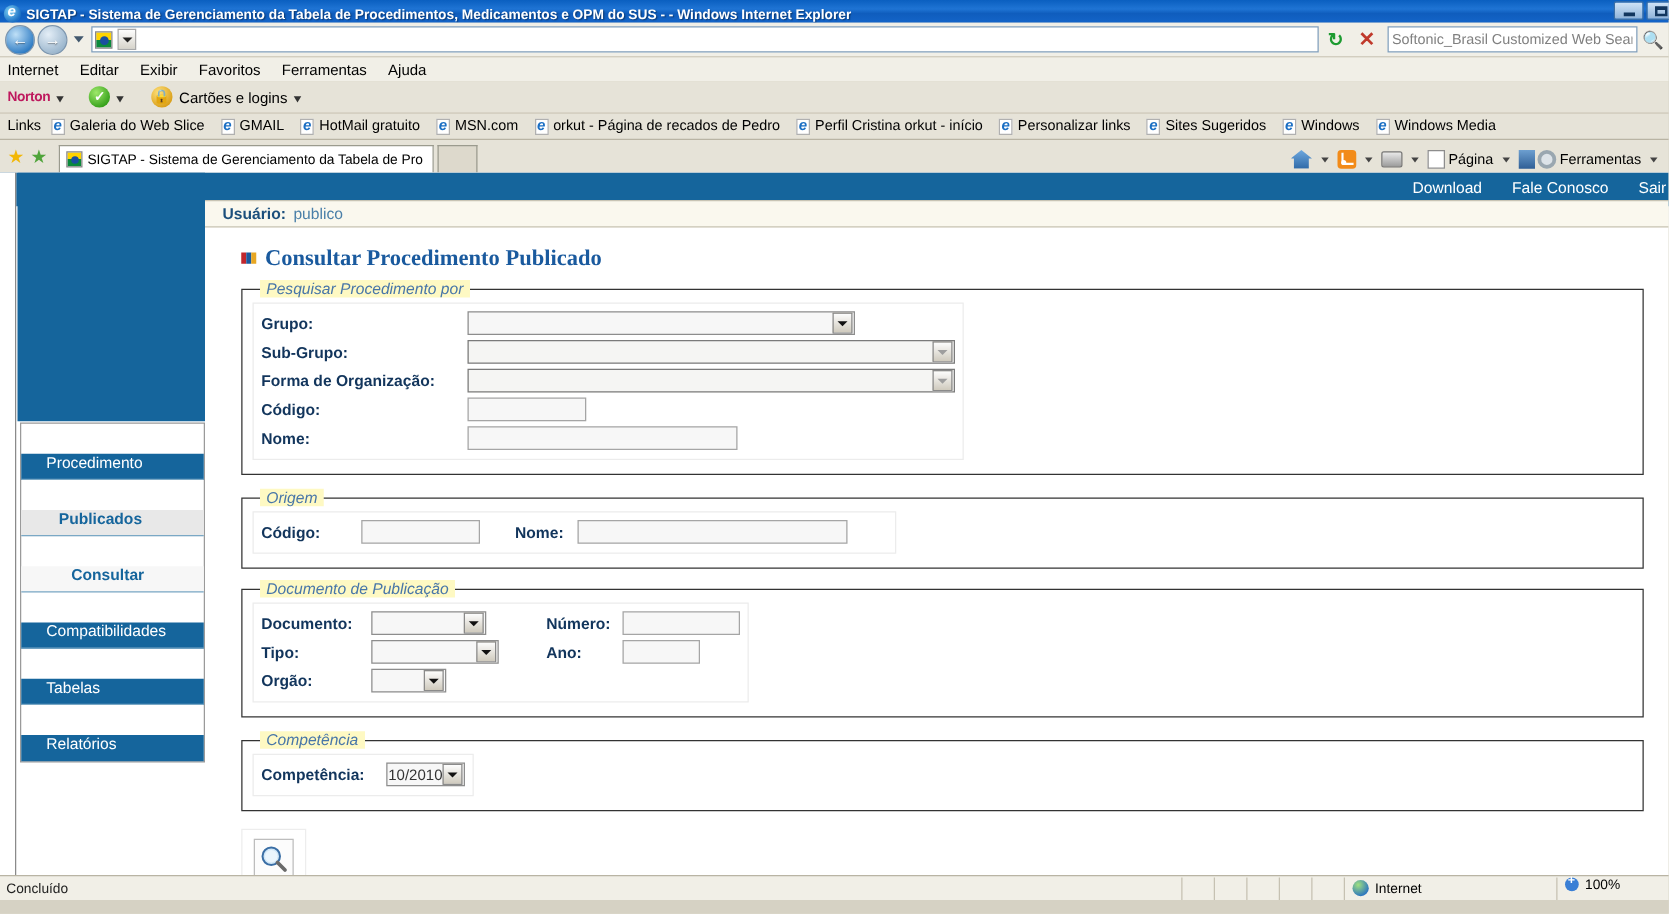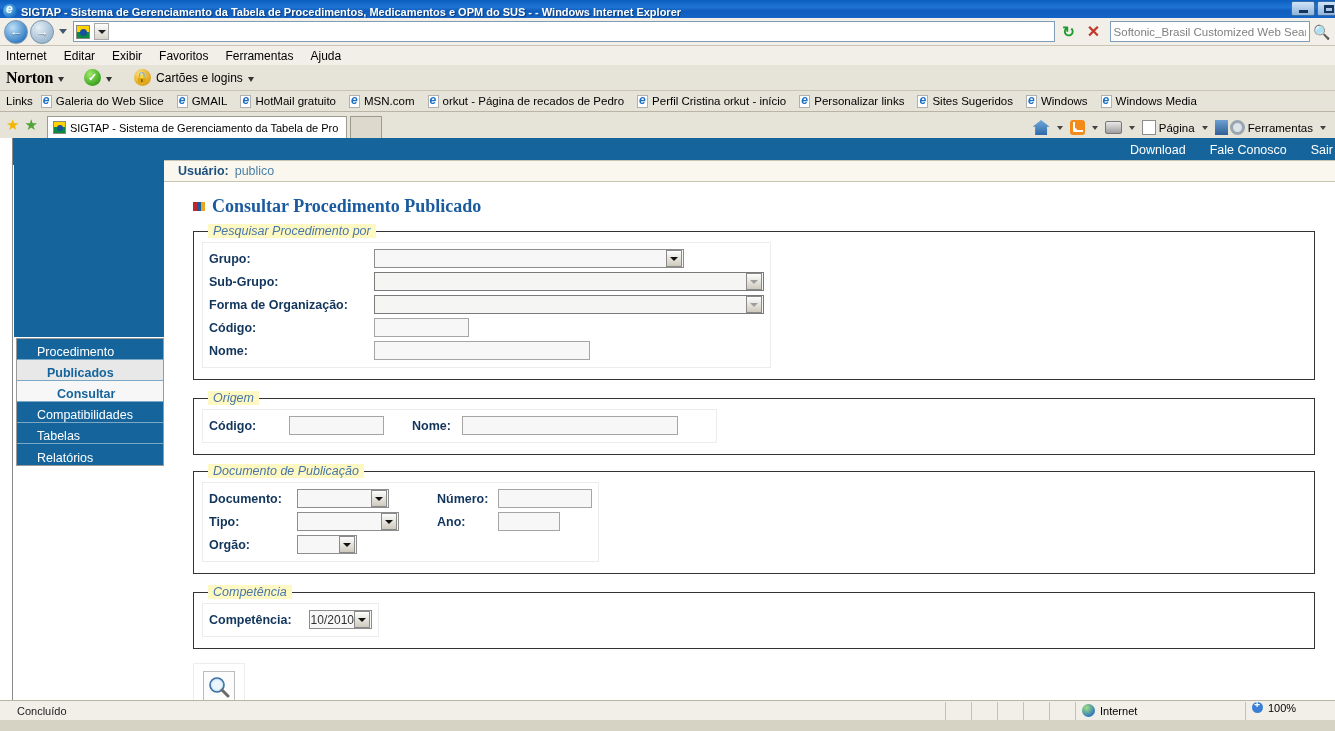--- a/index.html
+++ b/index.html
@@ -82,21 +82,21 @@
     width: 200px; height: 21px; background:#fff; border:1px solid #7f9db9;
     display:flex;align-items:center;padding:0 3px;margin-left:5px; flex:0 0 auto;
   }
   #searchbox .ph { font-size: 11.5px; color: #808080; white-space:nowrap; overflow:hidden; }
   .searchglass { margin-left:4px; font-size:14px; color:#2f6fb5; flex:0 0 auto; }
 
   
   #menubar { height: 19px; background:#f1efe7; display:flex; align-items:center; padding-left: 6px; gap: 17px; font-size:12px; color:#000;}
   
   #nortonbar { height: 26px; background:#e6e3d8; display:flex; align-items:center; padding-left:6px; border-bottom:1px solid #c9c4b4;}
-  #nortonbar .norton-logo { font-size:16px; font-weight:bold; color:#000000; letter-spacing:-0.3px;font-family:Liberation Serif, serif; }
+  #nortonbar .norton-logo { font-size:11px; font-weight:bold; color:#be185d; letter-spacing:-0.3px; }
   #nortonbar .mini-caret { width:0;height:0;border-left:3.5px solid transparent;border-right:3.5px solid transparent;border-top:5px solid #333; margin:3px 0 0 5px;}
   .green-check { width:17px;height:17px;border-radius:50%;background:radial-gradient(circle at 35% 30%,#9ee86a,#2f9c16 80%); color:#fff;font-size:11px;display:flex;align-items:center;justify-content:center;margin-left:20px;font-weight:bold;}
   .lock-ico { width:17px;height:17px;border-radius:50%;background:radial-gradient(circle at 35% 30%,#ffe07a,#d79b12 80%); display:flex;align-items:center;justify-content:center;margin-left:22px;font-size:11px;color:#5c3c00;}
   #nortonbar .cards-label { margin-left:5px; font-size:12px; }
 
   
   #linksbar { height:21px; background:#e6e3d8; display:flex; align-items:center; padding-left:6px; font-size:11.5px; border-bottom:1px solid #b9b4a4;}
   #linksbar .lk { display:flex; align-items:center; margin-right:13px; white-space:nowrap;}
   .e-ico {
     width:11px;height:13px;margin-right:4px;background:#fff;border:1px solid #b0b0b0;position:relative;flex:0 0 auto;
@@ -130,21 +130,21 @@
   .blue-ico{width:13px;height:15px;background:linear-gradient(to bottom,#6d9fd0,#2f5f96);}
 
   
   #page { position:relative; height: 562px; background:#fff; overflow:hidden; }
   #page-topblue { position:absolute; left:0; top:0; width:100%; height:27px; background:#15659c; }
   #topbar-links { position:absolute; right:0; top:5px; display:flex; gap:24px; color:#fff; font-size:12.5px; padding-right:2px; }
   #left-strip { position:absolute; left:0; top:0; width:13px; height:100%; background:#fff; border-right:1px solid #8a8a8a;}
   #left-strip2 { position:absolute; left:14px; top:0; width:150px; height:199px; background:#15659c; }
 
   #menu-box { position:absolute; left:16px; top:200px; width:148px; border:1px solid #9a9a9a; }
-  .menu-item { height:21px; display:flex; align-items:flex-end; font-size:12.5px; border-bottom:1px solid #7aa8c5; }
+  .menu-item { height:21px; display:flex; align-items:flex-start; font-size:12.5px; border-bottom:1px solid #7aa8c5;margin-top:24px; }
   .menu-item.lvl0 { background:#15659c; color:#fff; padding-left:20px; }
   .menu-item.lvl1 { background:#e8e8e8; color:#15659c; font-weight:bold; padding-left:30px; }
   .menu-item.lvl2 { background:#f7f7f7; color:#15659c; font-weight:bold; padding-left:40px; }
   .menu-item:last-child { border-bottom:none; }
 
   #content { position:absolute; left:164px; top:0; right:0; bottom:0; }
   #userbar { margin-top:22px; height:22px; background:#faf8ee; border:1px solid #c8c4b4; border-left:none; border-right:none; display:flex;align-items:center; padding-left:14px; }
   #userbar .ulabel { font-weight:bold; color:#1c4f7c; font-size:12.5px; }
   #userbar .uval { color:#4a7fa8; font-size:12.5px; margin-left:6px; }
 
@@ -182,21 +182,21 @@
   .sel.disabled .arrow i { border-top-color:#9e9e9e; }
   .sel .selval { flex:1 1 auto; font-size:12px; color:#333; padding-left:4px; white-space:nowrap;}
 
   .txt { height:19px; background:#f7f7f7; border:1px solid #a5a5a5; display:inline-block; vertical-align:middle; }
 
   #search-btn-wrap { margin: 14px 0 0 29px; width:52px; height:48px; border:1px solid #ededed; display:flex; align-items:center; justify-content:center;}
   #search-btn { width:32px;height:32px; border:1px solid #bdbdbd; background:#fcfcfc; display:flex;align-items:center;justify-content:center;}
 
   
   #statusbar { height:20px; background:#f1efe7; border-top:1px solid #b9b4a4; display:flex; align-items:center; font-size:11px; position:relative;}
-  #statusbar .stext { padding-left:5px; color:#222;margin-left:12px; }
+  #statusbar .stext { padding-left:5px; color:#222; }
   #sb-right { position:absolute; right:0; top:0; height:100%; display:flex; align-items:center; }
   .sb-cell { width:26px; height:18px; border-left:1px solid #c6c1b2; }
   .sb-zone { display:flex; align-items:center; padding:0 6px; border-left:1px solid #c6c1b2; height:18px; min-width:170px;}
   .globe-ico{width:13px;height:13px;border-radius:50%;background:radial-gradient(circle at 35% 30%,#9fe07f,#2a74c0 75%);margin-right:5px;}
   .sb-zoom { display:flex; padding:0 6px; border-left:1px solid #c6c1b2; height:18px; min-width:90px;}
   .zoom-ico{width:11px;height:11px;border-radius:50%;background:#3a7fd5;margin-right:5px;position:relative;}
   .zoom-ico::after{content:"+";position:absolute;left:2px;top:-3px;color:#fff;font-size:10px;font-weight:bold;}
 </style>
 </head>
 <body>

